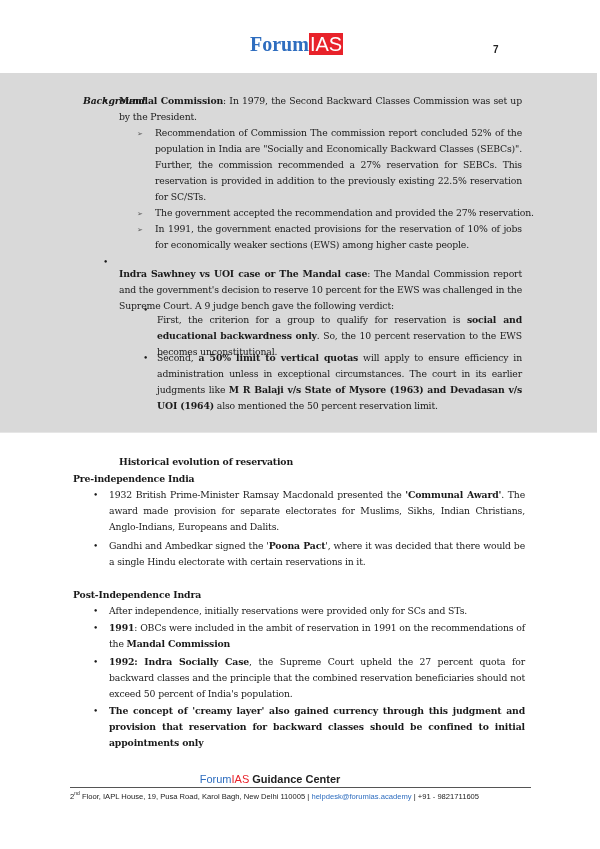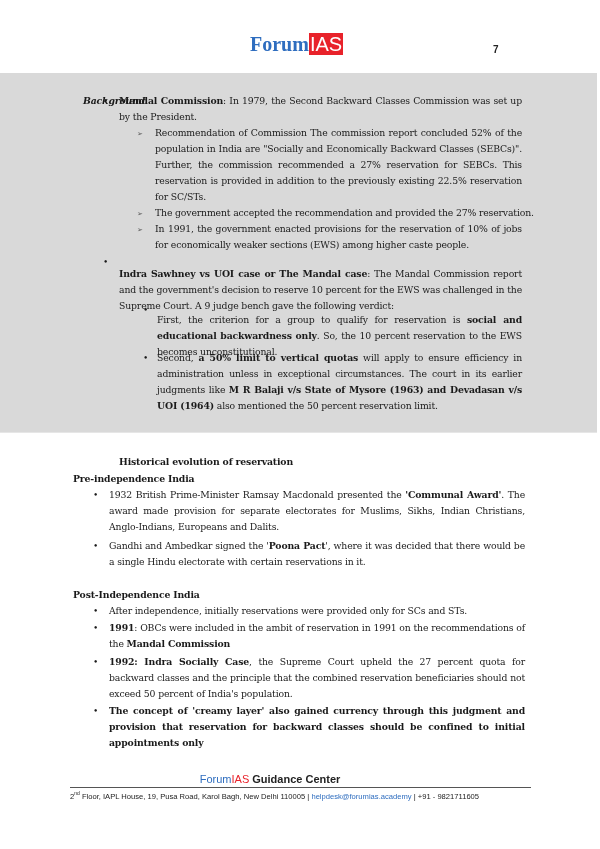--- a/index.html
+++ b/index.html
@@ -66,21 +66,21 @@
 
   <div class="blk" style="left:73px; top:454px;margin-left:46px;"><b>Historical evolution of reservation</b></div>
   <div class="blk" style="left:73px; top:471px;"><b>Pre-independence India</b></div>
 
   <span class="bullet" style="left:93px; top:487px;">•</span>
   <div class="blk just" style="left:109px; top:487px; width:416px;"><span>1932 British Prime-Minister Ramsay Macdonald presented the </span><b>'Communal Award'</b><span>. The award made provision for separate electorates for Muslims, Sikhs, Indian Christians, Anglo-Indians, Europeans and Dalits.</span></div>
 
   <span class="bullet" style="left:93px; top:538px;">•</span>
   <div class="blk just" style="left:109px; top:538px; width:416px;"><span>Gandhi and Ambedkar signed the '</span><b>Poona Pact</b><span>', where it was decided that there would be a single Hindu electorate with certain reservations in it.</span></div>
 
-  <div class="blk" style="left:73px; top:587px;"><b>Post-Independence India</b></div>
+  <div class="blk" style="left:73px; top:587px;"><b>Post-Independence Indra</b></div>
 
   <span class="bullet" style="left:93px; top:603px;">•</span>
   <div class="blk" style="left:109px; top:603px; width:420px;">After independence, initially reservations were provided only for SCs and STs.</div>
 
   <span class="bullet" style="left:93px; top:620px;">•</span>
   <div class="blk just" style="left:109px; top:620px; width:416px;"><b>1991</b><span>: OBCs were included in the ambit of reservation in 1991 on the recommendations of the </span><b>Mandal Commission</b></div>
 
   <span class="bullet" style="left:93px; top:654px;">•</span>
   <div class="blk just" style="left:109px; top:654px; width:416px;"><b>1992:  Indra Socially Case</b><span>, the Supreme Court upheld the 27 percent quota for backward classes and the principle that the combined reservation beneficiaries should not exceed 50 percent of India's population.</span></div>
 

